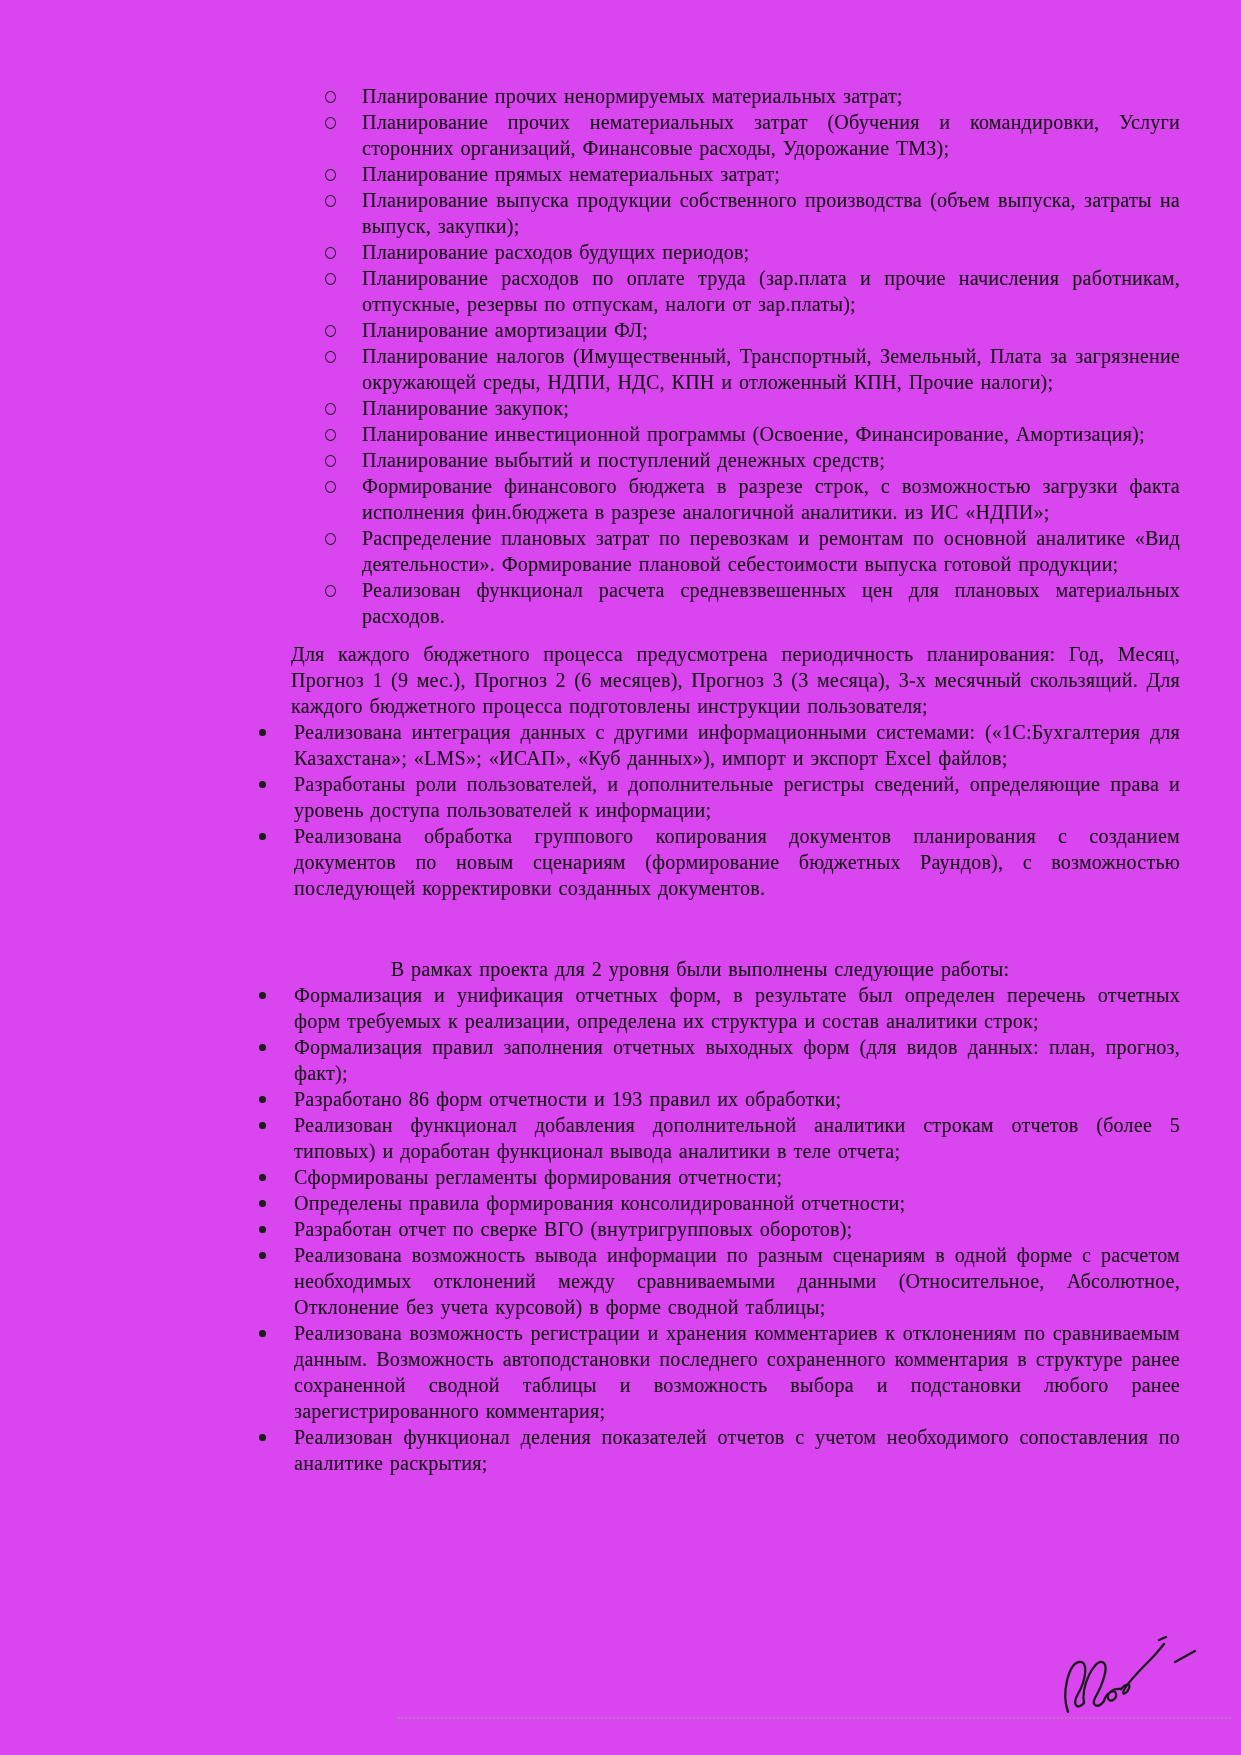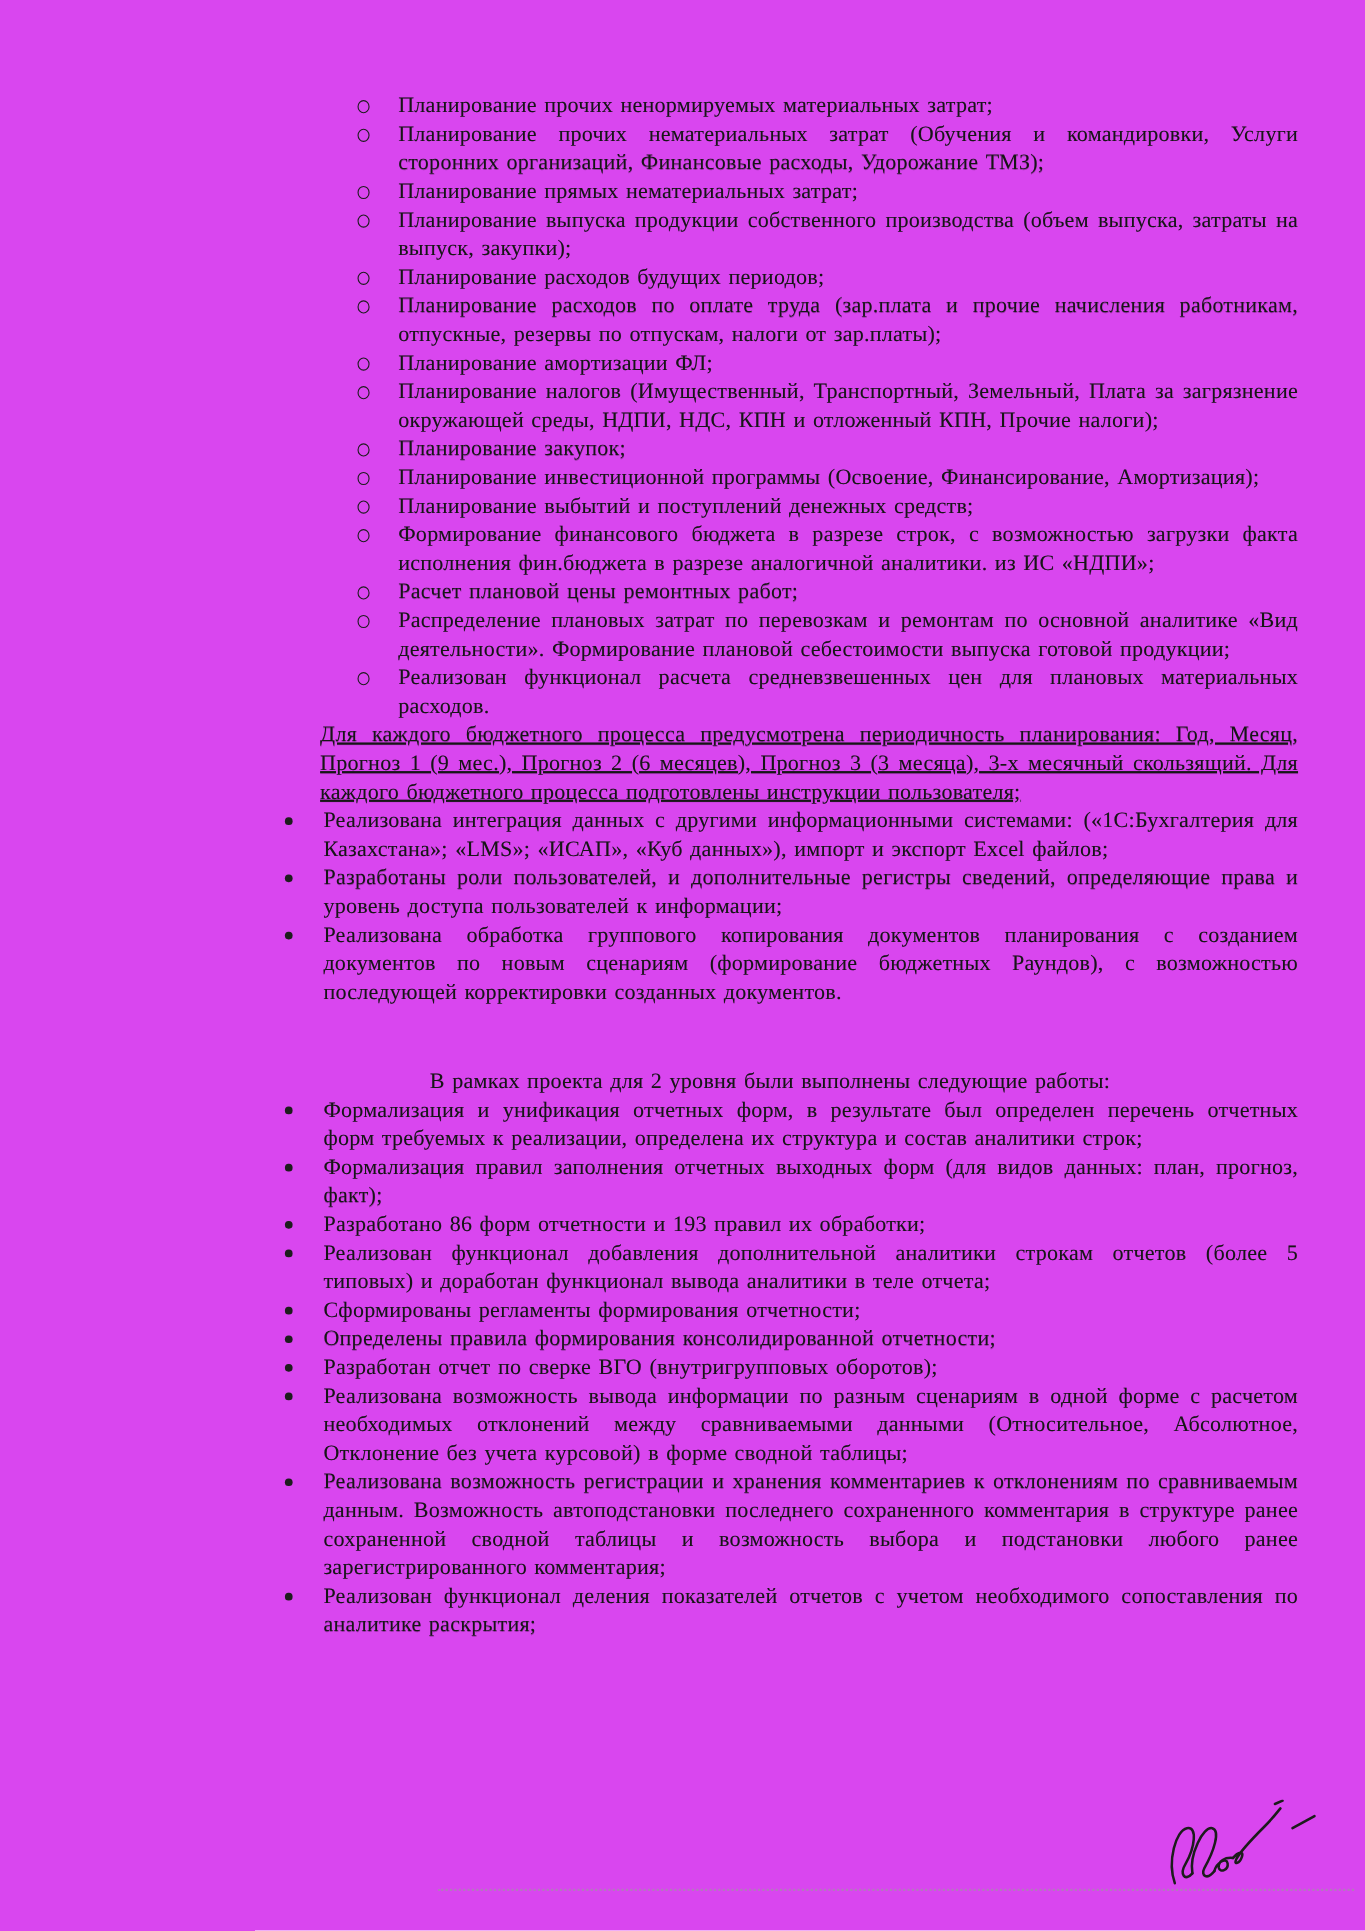--- a/index.html
+++ b/index.html
@@ -26,22 +26,22 @@
     left:-37px;top:8px;width:9px;height:10px;
     border:1.7px solid #1d1d1d;border-radius:50%;
   }
   
   .l1 li{margin-left:294px;margin-right:61px;}
   .mk1{
     left:-35px;top:10px;width:6.5px;height:7px;
     background:#1d1d1d;border-radius:50%;
   }
   .para{
-    margin:0 61px 0 291px;
-    text-align:justify;text-align-last:left;text-decoration:underline;
+    margin:12px 61px 0 291px;
+    text-align:justify;text-align-last:left;
   }
   .heading{
     margin:55px 61px 0 220px;
     text-align:center;
   }
   .signature{
     position:absolute;left:1058px;top:1636px;
     width:145px;height:92px;
   }
   .scan-dots{
@@ -61,21 +61,20 @@
       <li><span class="mk mk2"></span><span>Планирование прямых нематериальных затрат;</span></li>
       <li><span class="mk mk2"></span><span>Планирование выпуска продукции собственного производства (объем выпуска, затраты на выпуск, закупки);</span></li>
       <li><span class="mk mk2"></span><span>Планирование расходов будущих периодов;</span></li>
       <li><span class="mk mk2"></span><span>Планирование расходов по оплате труда (зар.плата и прочие начисления работникам, отпускные, резервы по отпускам, налоги от зар.платы);</span></li>
       <li><span class="mk mk2"></span><span>Планирование амортизации ФЛ;</span></li>
       <li><span class="mk mk2"></span><span>Планирование налогов (Имущественный, Транспортный, Земельный, Плата за загрязнение окружающей среды, НДПИ, НДС, КПН и отложенный КПН, Прочие налоги);</span></li>
       <li><span class="mk mk2"></span><span>Планирование закупок;</span></li>
       <li><span class="mk mk2"></span><span>Планирование инвестиционной программы (Освоение, Финансирование, Амортизация);</span></li>
       <li><span class="mk mk2"></span><span>Планирование выбытий и поступлений денежных средств;</span></li>
       <li><span class="mk mk2"></span><span>Формирование финансового бюджета в разрезе строк, с возможностью загрузки факта исполнения фин.бюджета в разрезе аналогичной аналитики. из ИС «НДПИ»;</span></li>
-      <li><span class="mk mk2"></span><span>Расчет плановой цены ремонтных работ;</span></li>
       <li><span class="mk mk2"></span><span>Распределение плановых затрат по перевозкам и ремонтам по основной аналитике «Вид деятельности». Формирование плановой себестоимости выпуска готовой продукции;</span></li>
       <li><span class="mk mk2"></span><span>Реализован функционал расчета средневзвешенных цен для плановых материальных расходов.</span></li>
     </ul>
 
     <p class="para">Для каждого бюджетного процесса предусмотрена периодичность планирования: Год, Месяц, Прогноз 1 (9 мес.), Прогноз 2 (6 месяцев), Прогноз 3 (3 месяца), 3-х месячный скользящий. Для каждого бюджетного процесса подготовлены инструкции пользователя;</p>
 
     <ul class="l1">
       <li><span class="mk mk1"></span><span>Реализована интеграция данных с другими информационными системами: («1С:Бухгалтерия для Казахстана»; «LMS»; «ИСАП», «Куб данных»), импорт и экспорт Excel файлов;</span></li>
       <li><span class="mk mk1"></span><span>Разработаны роли пользователей, и дополнительные регистры сведений, определяющие права и уровень доступа пользователей к информации;</span></li>
       <li><span class="mk mk1"></span><span>Реализована обработка группового копирования документов планирования с созданием документов по новым сценариям (формирование бюджетных Раундов), с возможностью последующей корректировки созданных документов.</span></li>

